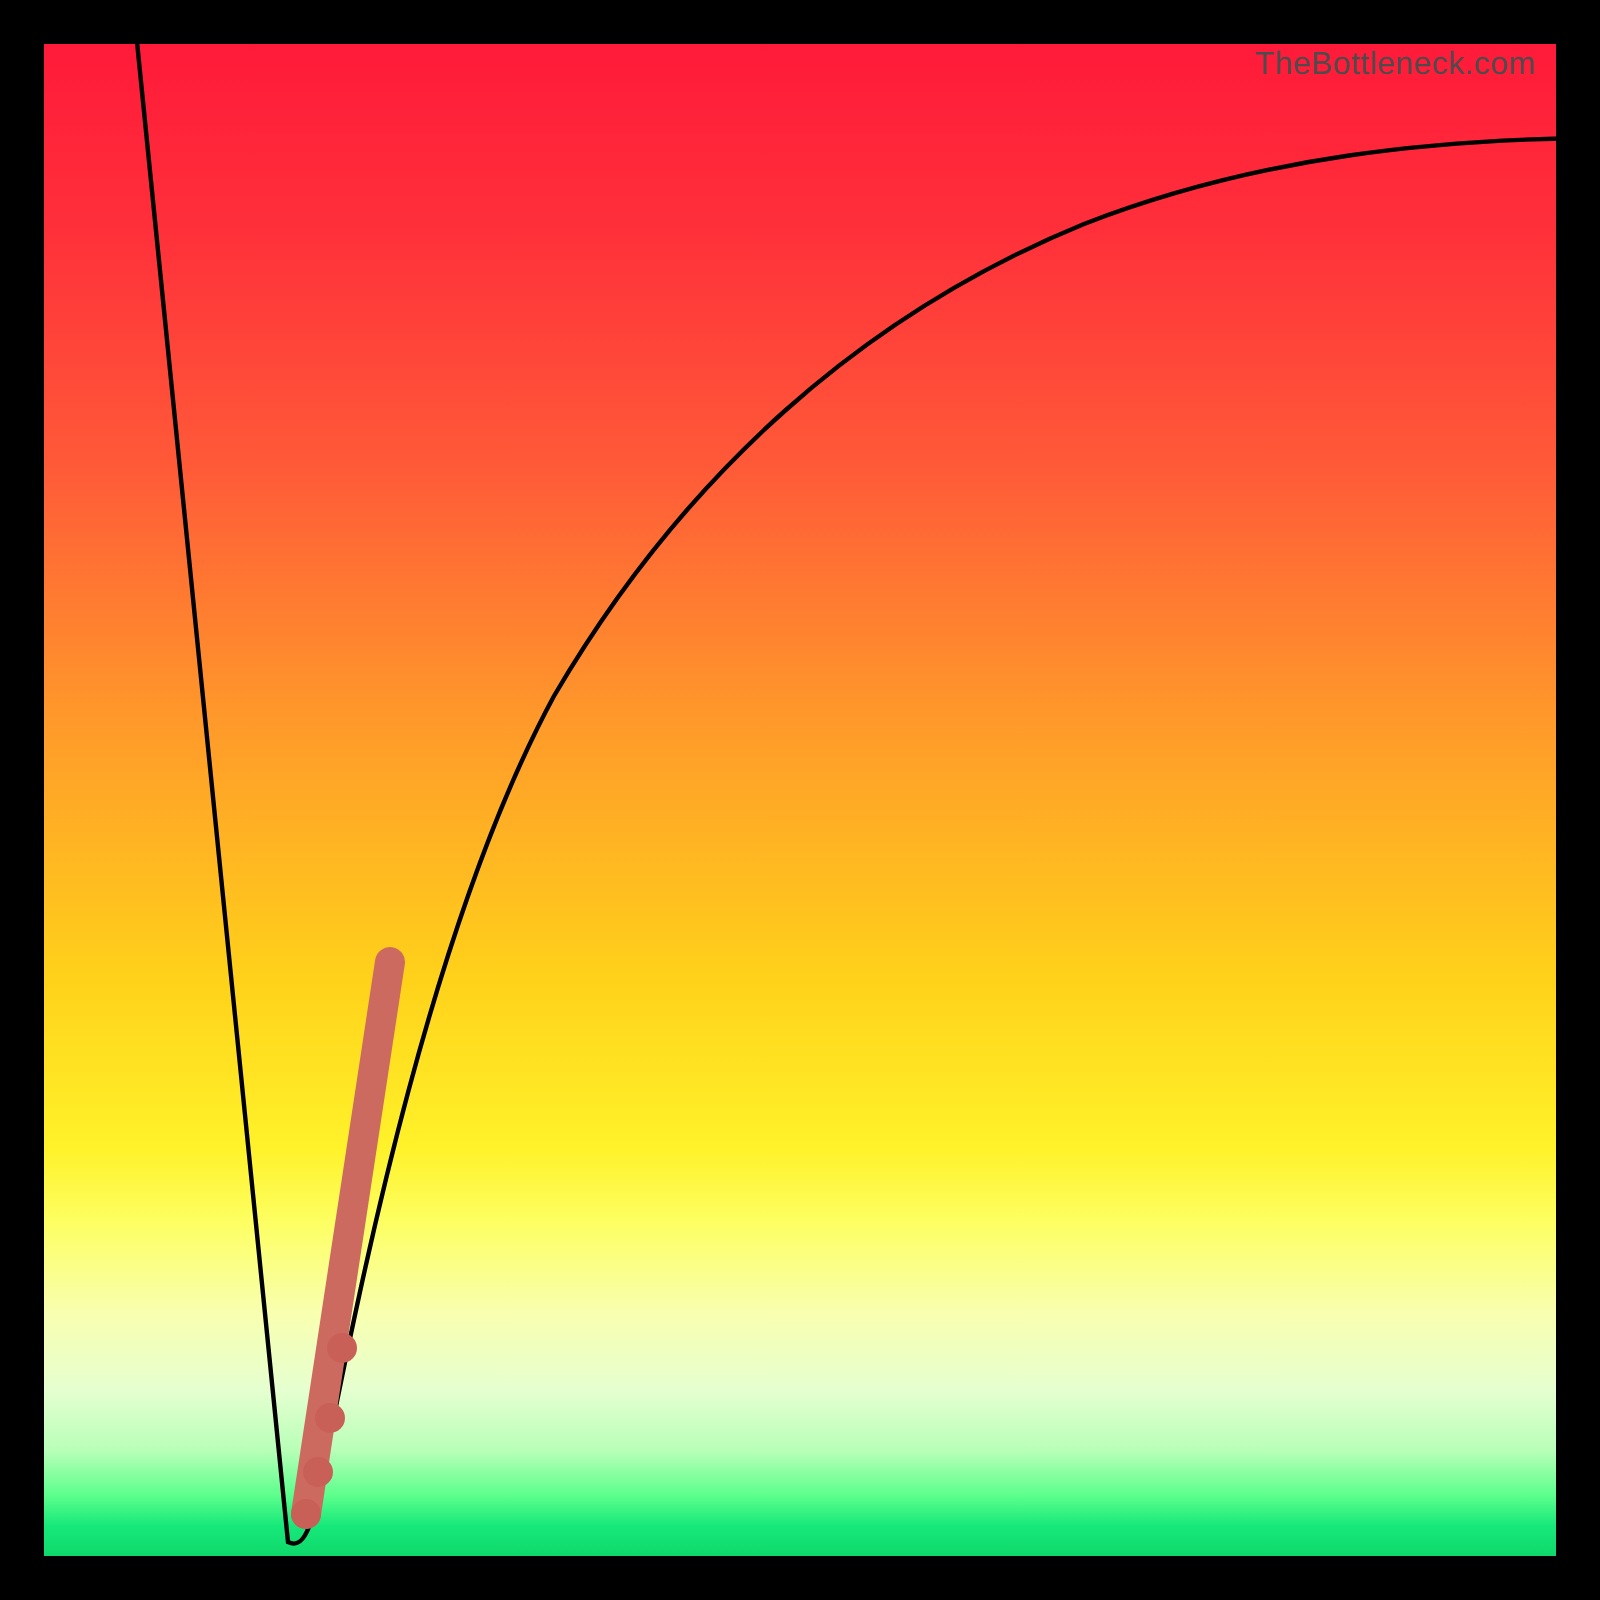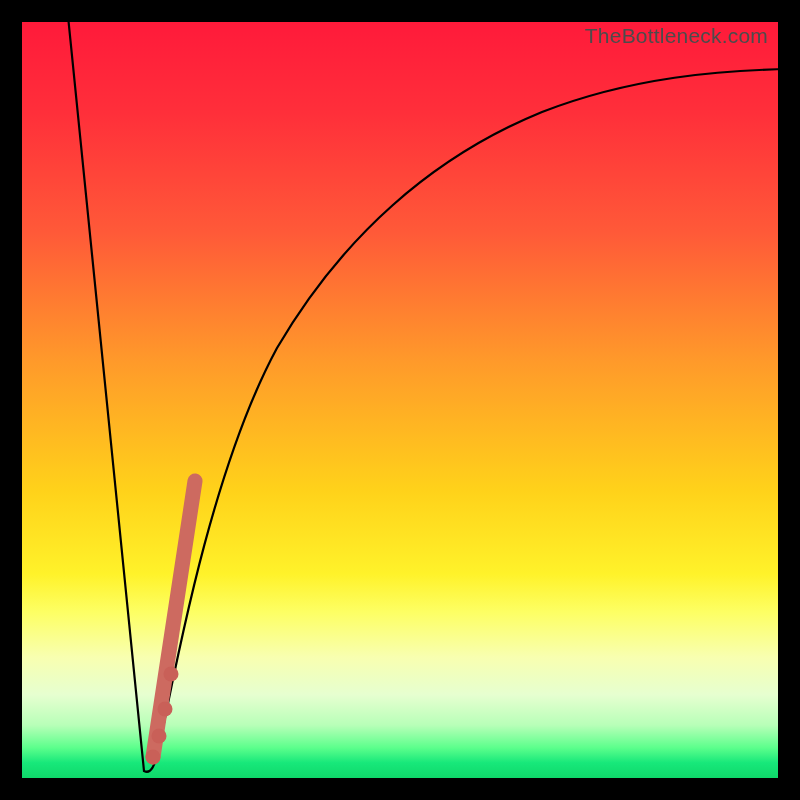--- a/index.html
+++ b/index.html
@@ -39,21 +39,21 @@
       #5cff8c 96%,
       #17e87a 98%,
       #0fd86a 100%
     );
   }
   .watermark {
     position: absolute;
     top: 2px;
     right: 10px;
     color: #4c4c4c;
-    font-size: 21px;
+    font-size: 16px;
     font-weight: 500;
     letter-spacing: 0.2px;
     user-select: none;
   }
   svg.curve {
     position: absolute;
     left: 0;
     top: 0;
     width: 756px;
     height: 756px;

